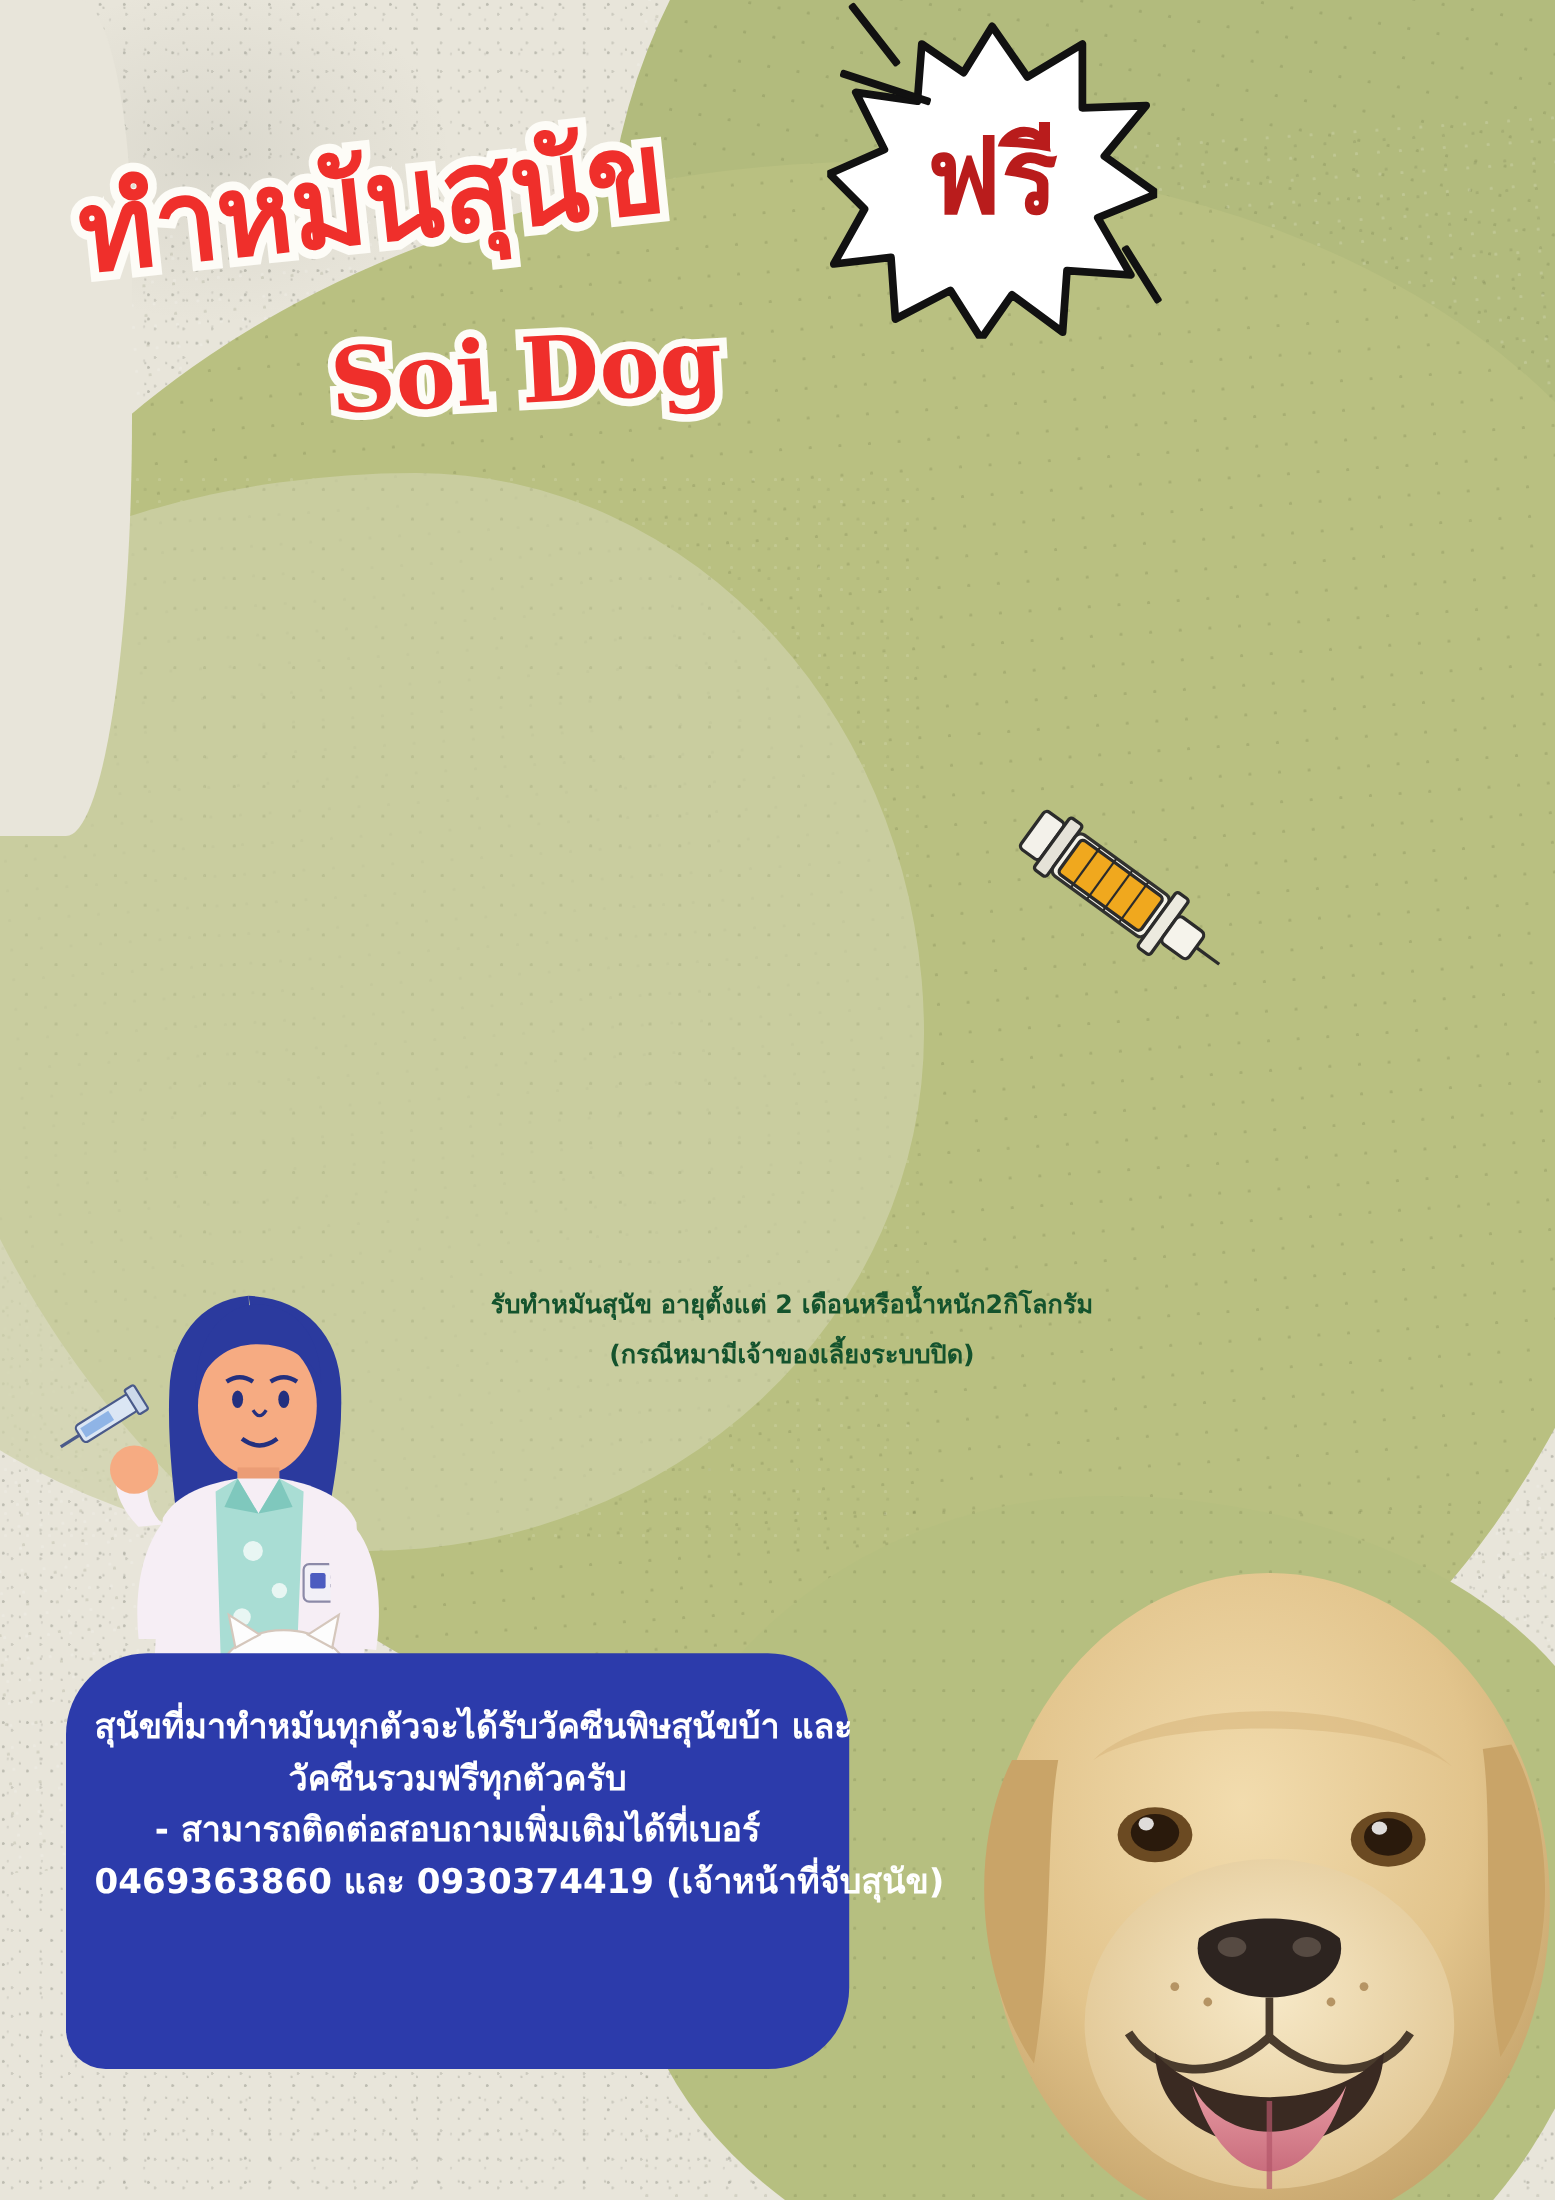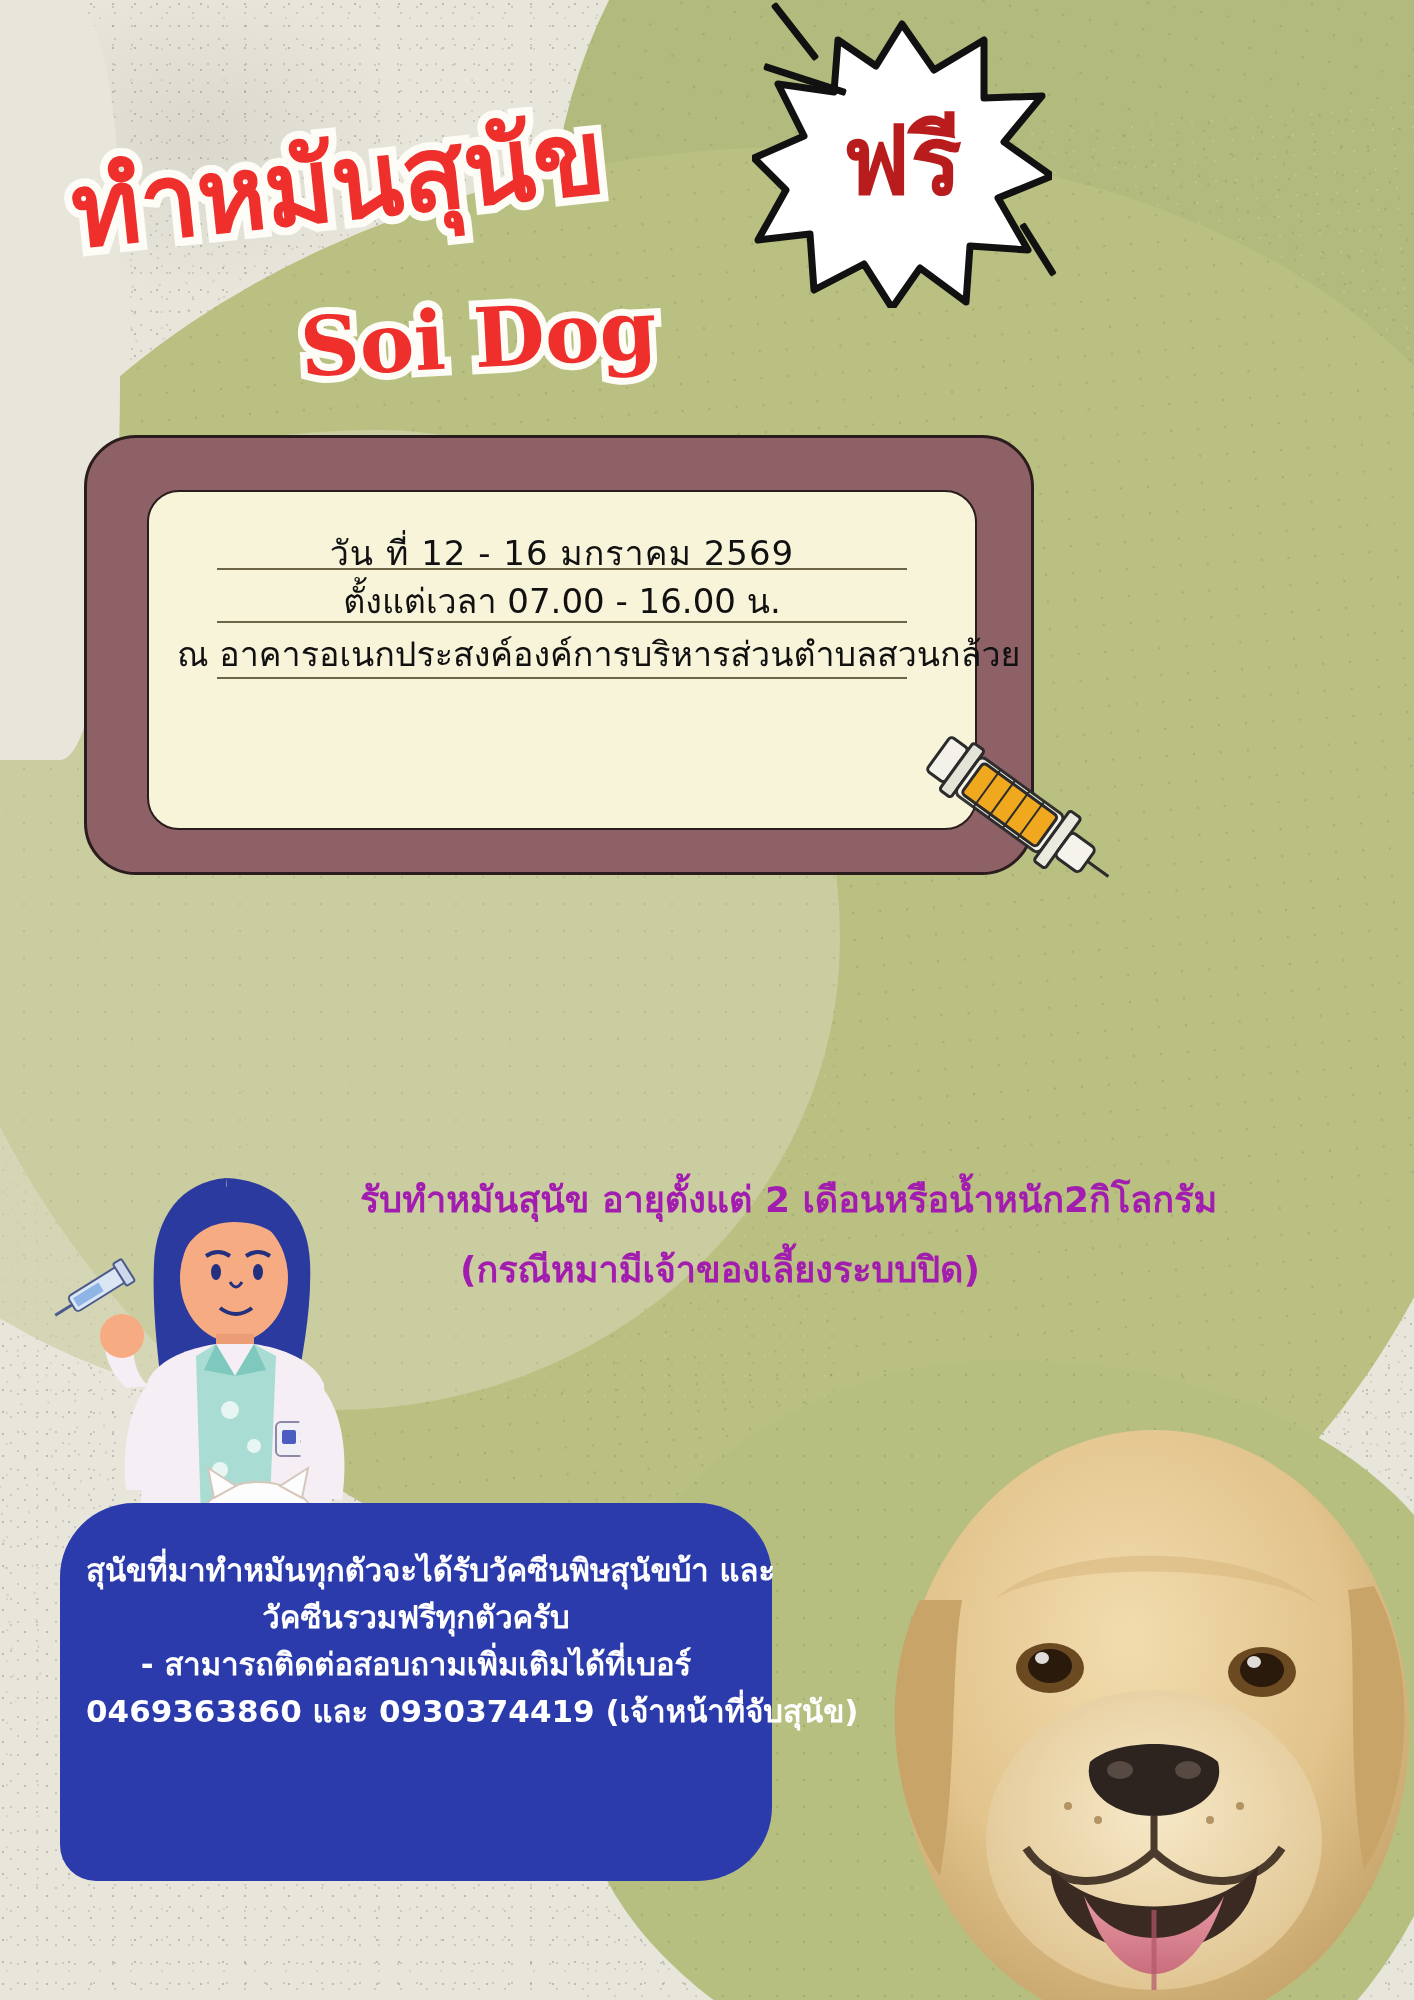--- a/index.html
+++ b/index.html
@@ -141,21 +141,21 @@
 
   
   .syringe { position:absolute; left:880px; top:730px; width:240px; height:190px; z-index:7; transform:rotate(36deg); }
 
   
   .body-copy {
     position:absolute; left:360px; top:1165px; width:720px;
     text-align:center; z-index:7;
   }
   .body-copy p {
-    font-size:36px; color:#a21caf; line-height:1.95;
+    font-size:23px; color:#14532d; line-height:1.95;
     font-weight:bold; white-space:nowrap;
   }
 
   
   .vet { position:absolute; left:30px; top:1160px; width:420px; height:430px; z-index:7; }
 
   
   .dog { position:absolute; right:0; bottom:0; width:560px; height:700px; z-index:5; overflow:hidden; }
 
   
@@ -201,30 +201,20 @@
   <div class="burst-wrap">
     <svg width="300" height="290" viewBox="0 0 300 290">
       <polygon points="150,6 182,52 232,22 232,80 290,78 252,124 300,158 246,180 276,232 218,228 214,284 168,250 140,290 112,246 62,272 58,216 6,222 34,172 2,140 52,118 26,66 82,74 86,22 124,48" fill="#ffffff" stroke="#111111" stroke-width="7" stroke-linejoin="round"></polygon>
     </svg>
     <div class="burst-text">ฟรี</div>
     <div class="spark spark1"></div>
     <div class="spark spark2"></div>
     <div class="spark spark3"></div>
   </div>
 
-  <div class="card-outer">
-    <div class="card-inner">
-      <div class="card-line l1">วัน ที่ 12 - 16 มกราคม 2569</div>
-      <div class="rule rule-1"></div>
-      <div class="card-line">ตั้งแต่เวลา 07.00 - 16.00 น.</div>
-      <div class="rule rule-2"></div>
-      <div class="card-line">ณ อาคารอเนกประสงค์องค์การบริหารส่วนตำบลสวนกล้วย</div>
-      <div class="rule rule-3"></div>
-    </div>
-  </div>
 
   <div class="syringe">
     <svg width="240" height="190" viewBox="0 0 240 190">
       <g stroke="#2b2b2b" stroke-width="3">
         <rect x="28" y="52" width="22" height="42" rx="4" fill="#f3f1ea"></rect>
         <rect x="50" y="44" width="14" height="58" rx="3" fill="#e5e2d8"></rect>
         <rect x="64" y="50" width="104" height="46" rx="6" fill="#f7f5ee" opacity=".95"></rect>
         <rect x="70" y="54" width="92" height="38" rx="4" fill="#f0a81e"></rect>
         <line x1="88" y1="50" x2="88" y2="96" stroke-width="2"></line>
         <line x1="106" y1="50" x2="106" y2="96" stroke-width="2"></line>

